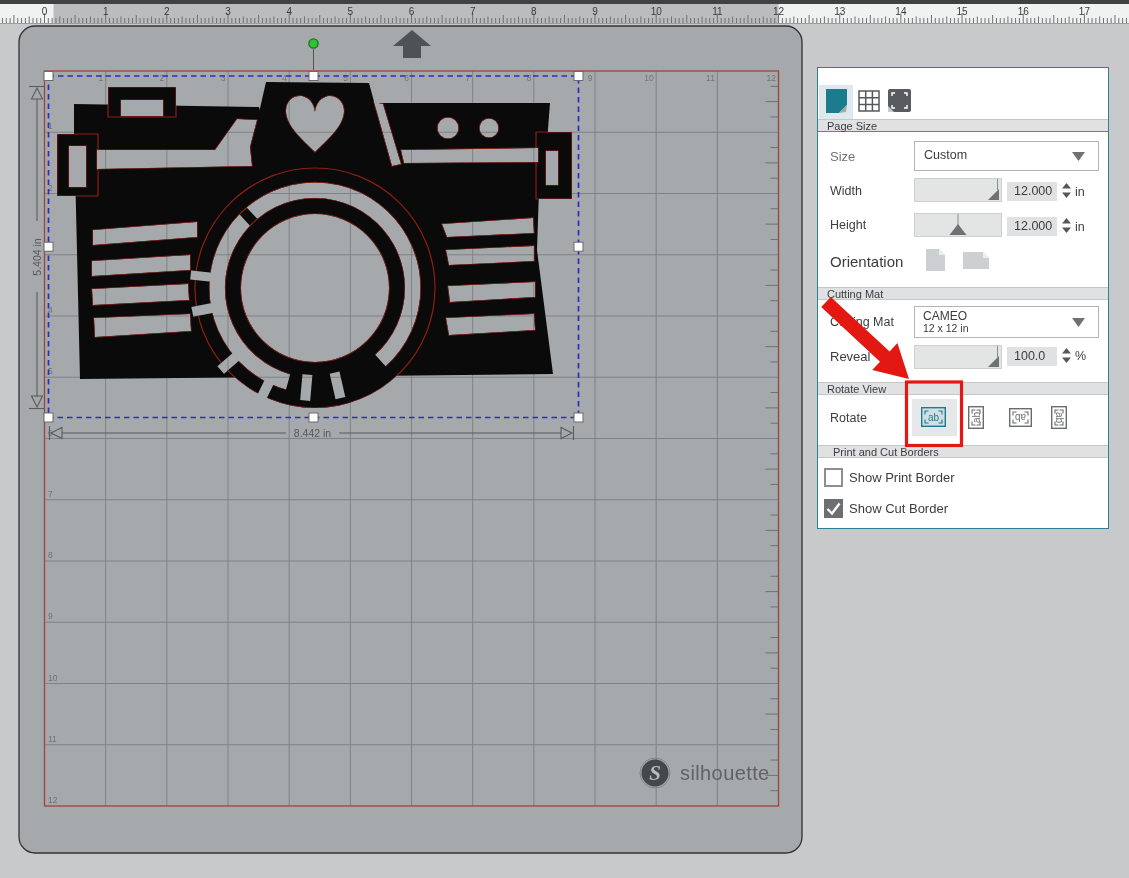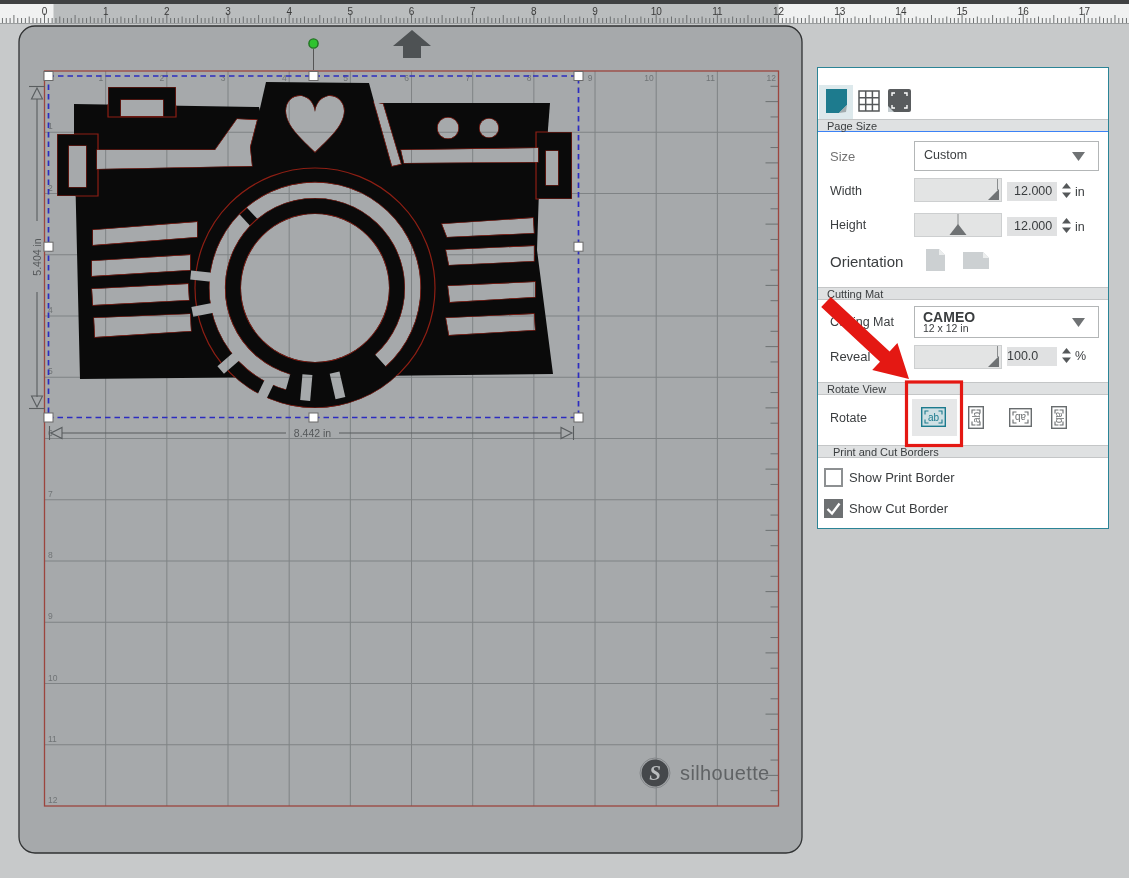--- a/index.html
+++ b/index.html
@@ -223,34 +223,34 @@
       <svg style="position:absolute;left:108px;top:181px" width="19" height="22" viewBox="0 0 19 22">
         <path d="M0,0 H13 L19,6 V22 H0 Z" fill="#ccd0d2"></path>
         <path d="M13,0 L13,6 L19,6 Z" fill="#eceeee"></path>
       </svg>
       <svg style="position:absolute;left:145px;top:184px" width="26" height="17" viewBox="0 0 26 17">
         <path d="M0,0 H20 L26,6 V17 H0 Z" fill="#ccd0d2"></path>
         <path d="M20,0 L20,6 L26,6 Z" fill="#eceeee"></path>
       </svg>
       <div style="position:absolute;font-size:12.5px;color:#3a3d3f;left:12px;top:247px">Cutting Mat</div>
       <div style="position:absolute;left:96px;top:238px;width:183px;height:30px;background:#fff;border:1px solid #b3b6b7">
-        <div style="position:absolute;left:8px;top:2px;font-size:14px;font-weight:bold;color:#3a3d3f">CAMEO</div>
+        <div style="position:absolute;left:8px;top:2px;font-size:12px;font-weight:normal;color:#3a3d3f">CAMEO</div>
         <div style="position:absolute;left:8px;top:15px;font-size:10.5px;color:#3a3d3f">12 x 12 in</div>
         <svg style="position:absolute;right:13px;top:11px" width="13" height="9" viewBox="0 0 13 9">
           <polygon points="0,0 13,0 6.5,9" fill="#6f7274"></polygon>
         </svg>
       </div>
       <div style="position:absolute;font-size:13px;color:#3a3d3f;left:12px;top:281px">Reveal</div>
       <div style="position:absolute;left:96px;top:277px;width:86px;height:22px;background:#e3e4e4;border:1px solid #cdcfd0">
         <svg width="86" height="22" viewBox="0 0 86 22" style="display:block">
           <line x1="82.5" y1="0" x2="82.5" y2="11" stroke="#8a8d8e" stroke-width="1"></line>
           <polygon points="84,10 84,21 73,21" fill="#6f7274"></polygon>
         </svg>
       </div>
-      <div style="position:absolute;left:189px;top:279px;width:50px;height:19px;background:#e0e1e2;font-size:12.5px;color:#3a3d3f;line-height:19px;box-sizing:border-box">100.0</div>
+      <div style="position:absolute;left:189px;top:279px;width:50px;height:19px;background:#e0e1e2;font-size:12.5px;color:#3a3d3f;line-height:19px;padding-left:7px;box-sizing:border-box">100.0</div>
       <svg style="position:absolute;left:244px;top:280px" width="9" height="15" viewBox="0 0 9 15">
         <polygon points="4.5,0 9,5.5 0,5.5" fill="#55585a"></polygon>
         <polygon points="4.5,15 9,9.5 0,9.5" fill="#55585a"></polygon>
       </svg>
       <div style="position:absolute;font-size:12.5px;color:#3a3d3f;left:257px;top:281px">%</div>
       <div style="position:absolute;font-size:12.5px;color:#3a3d3f;left:12px;top:343px">Rotate</div>
       <div style="position:absolute;left:94px;top:331px;width:45px;height:37px;background:#e6e7e8"></div>
       <div style="position:absolute;left:103px;top:339px">
         <svg width="25" height="20" viewBox="0 0 25 20" style="display:block">
           <rect x="0.7" y="0.7" width="23.6" height="18.6" fill="#cfe0e4" stroke="#1d7b8e" stroke-width="1.4"></rect>

